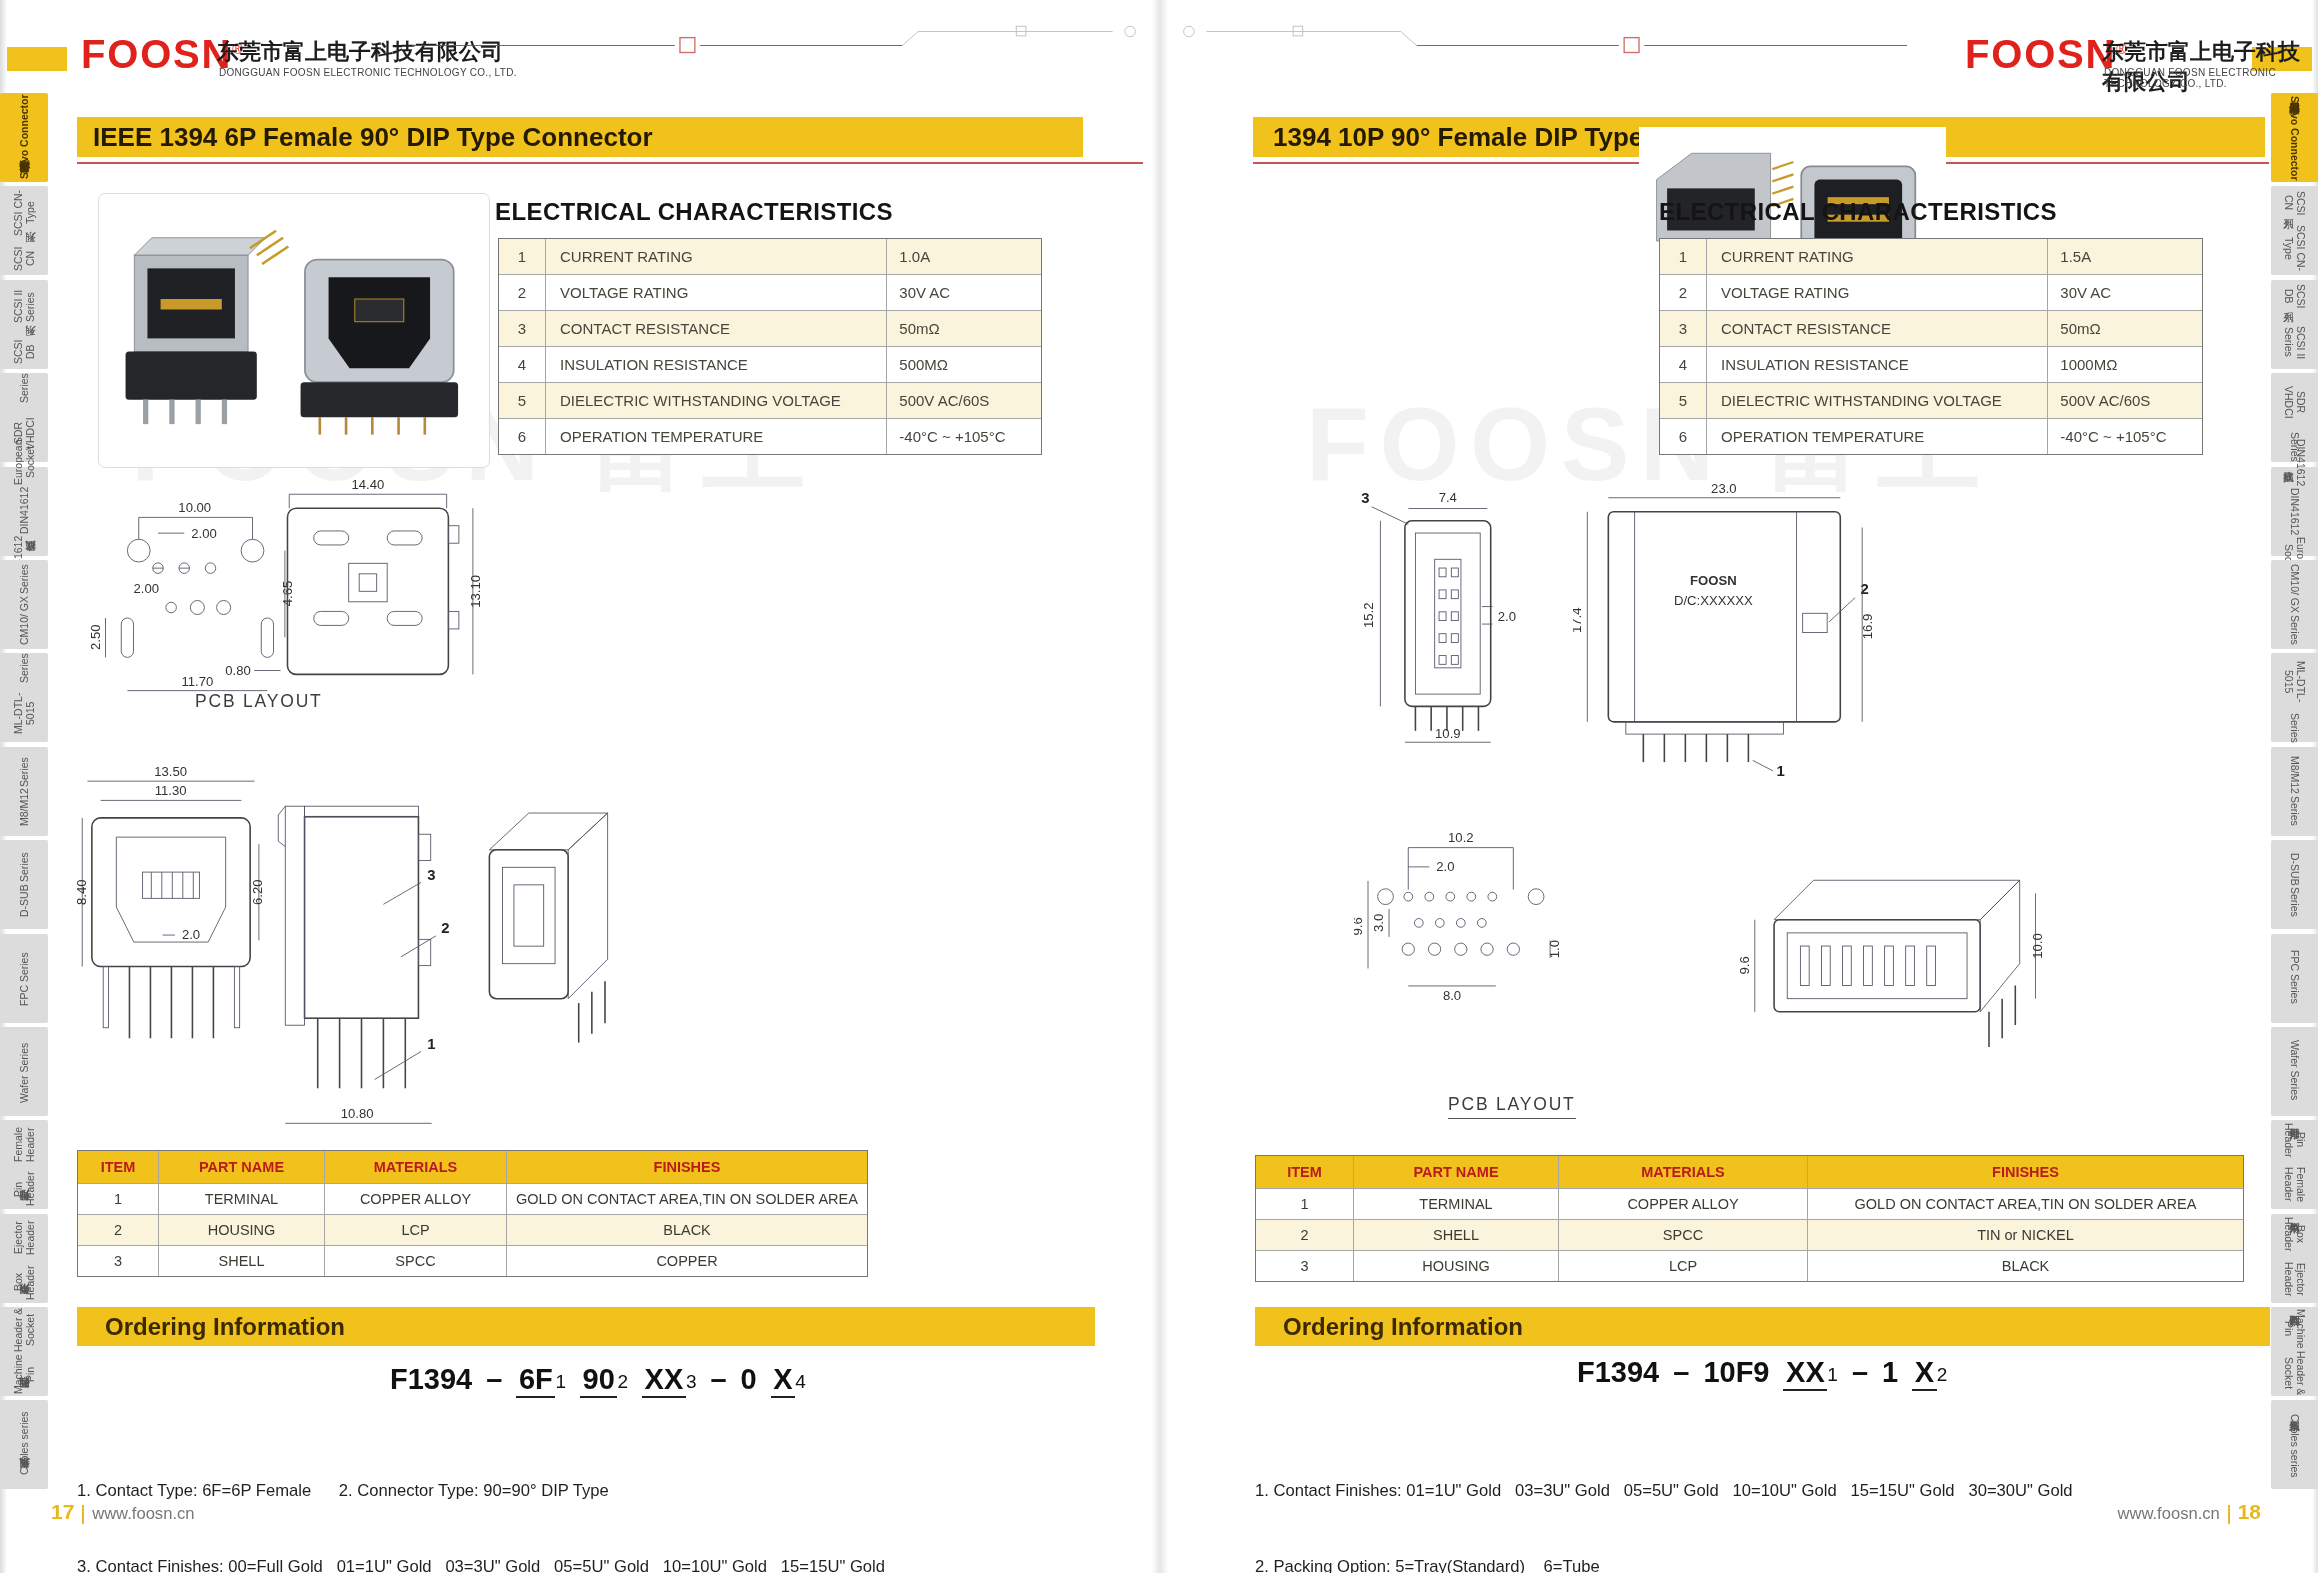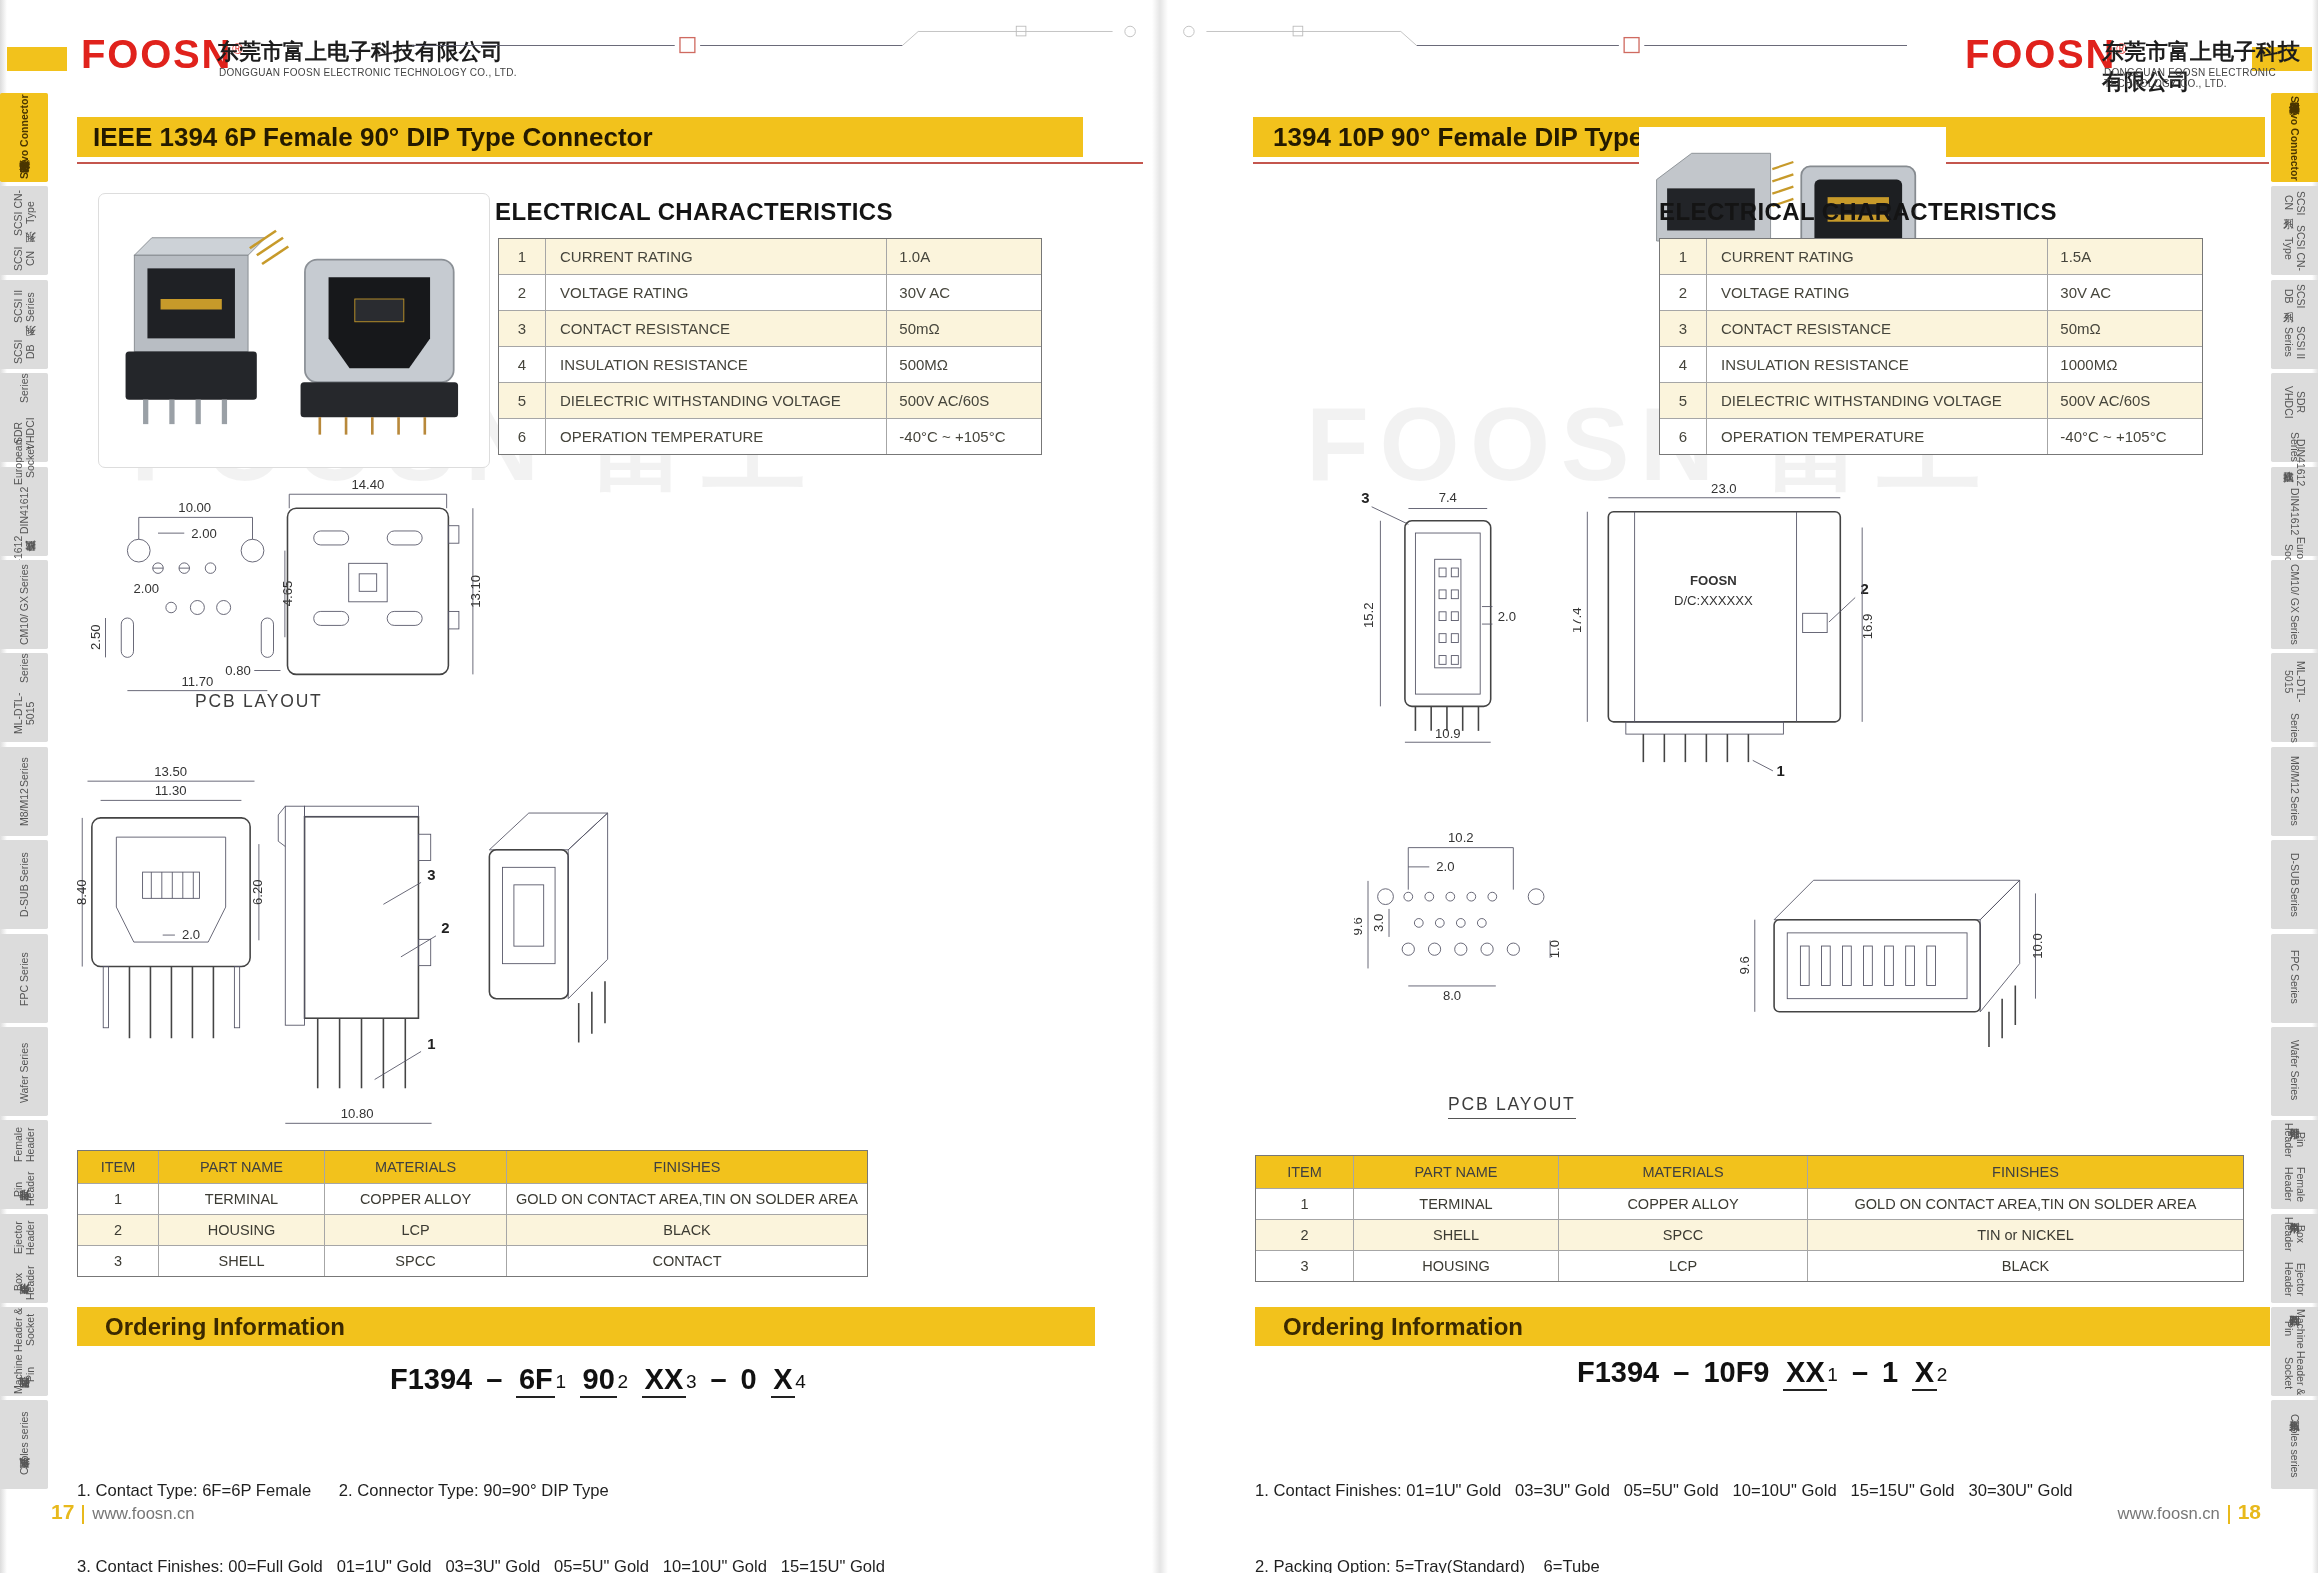--- a/index.html
+++ b/index.html
@@ -44,21 +44,21 @@
   .evl{padding-left:12.3px;}
   
   .parts{position:absolute;border:1.8px solid #777;}
   .prow{display:grid;height:30px;border-bottom:1.8px solid #a6a6a6;background:#fff;}
   .prow:last-child{border-bottom:none;}
   .prow.head{background:#F2C21C;height:32px;}
   .prow.alt{background:#FBF4DC;}
   .prow div{display:flex;align-items:center;justify-content:center;font-size:14.5px;color:#3c3b33;
             border-right:1.8px solid #a6a6a6;text-align:center;}
   .prow div:last-child{border-right:none;}
-  .prow.head div{font-weight:normal;color:#404040;}
+  .prow.head div{font-weight:bold;color:#b91c1c;}
   .cols-l{grid-template-columns:81px 166px 182px 1fr;}
   .cols-r{grid-template-columns:98px 205px 249px 1fr;}
   
   .obar{position:absolute;height:39px;background:#F2C21C;display:flex;align-items:center;padding-left:28px;
         font-size:24px;font-weight:700;color:#3b2900;}
   .code{position:absolute;display:flex;align-items:flex-start;gap:14px;font-size:29px;font-weight:700;color:#111;}
   .code .seg{display:flex;flex-direction:row;align-items:center;}
   .code .seg .t{border-bottom:2.6px solid #222;padding:0 2.6px;}
   .code .seg .n{font-size:19px;font-weight:400;margin-top:2.6px;}
   .notes{position:absolute;font-size:16.6px;color:#1f1f1f;line-height:25.4px;white-space:pre-wrap;}
@@ -437,21 +437,21 @@
     <div class="prow alt cols-l">
         <div>2</div>
         <div>HOUSING</div>
         <div>LCP</div>
         <div>BLACK</div>
       </div>
     <div class="prow cols-l">
         <div>3</div>
         <div>SHELL</div>
         <div>SPCC</div>
-        <div>CONTACT</div>
+        <div>COPPER</div>
       </div>
   </div>
 
   <div class="obar" style="left:77px;top:1307px;width:990px;">Ordering Information</div>
   <div class="code" style="left:390px;top:1363px;">
     <span>F1394</span>
     <span>–</span>
     <span class="seg">
         <span class="t">6F</span>
         <span class="n">1</span>

